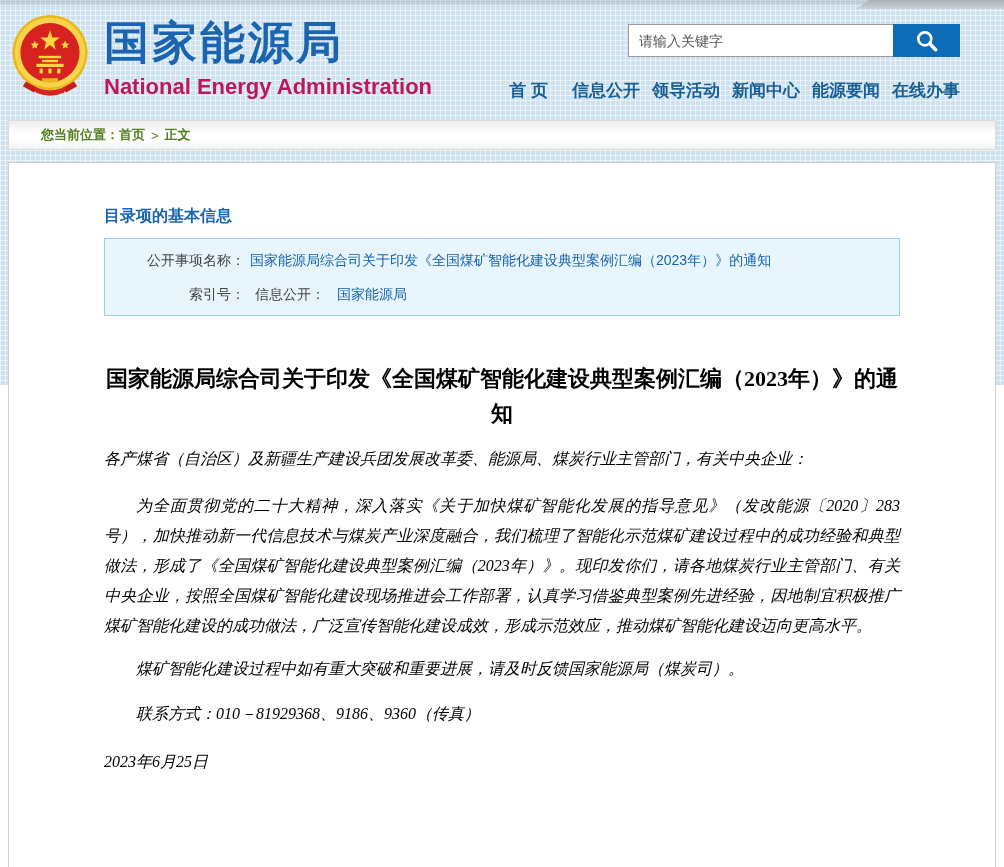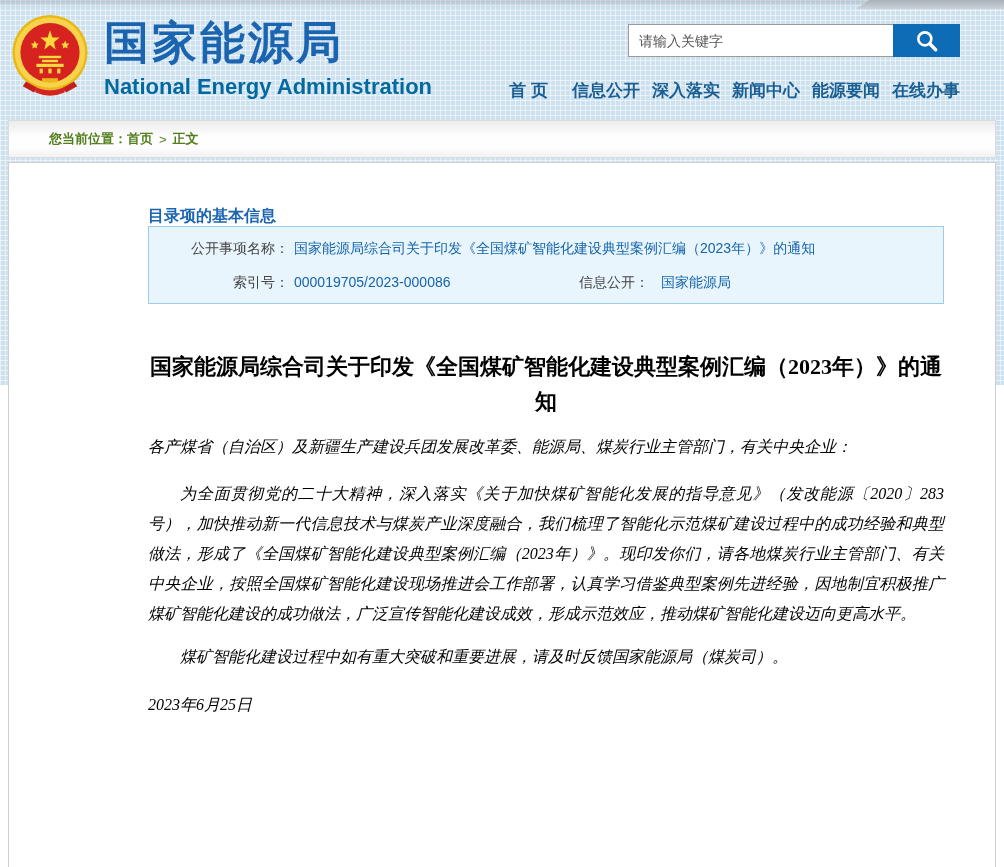--- a/index.html
+++ b/index.html
@@ -21,50 +21,50 @@
   .corner-strip { position:absolute; top:0; right:0; width:148px; height:9px;
     background:linear-gradient(180deg,#a9b0b6,#ccd3d8);
     clip-path:polygon(9% 0,100% 0,100% 100%,0 100%); }
 
   
   .header { position:absolute; top:0; left:0; width:1004px; height:112px; }
   .logo-link { position:absolute; left:10px; top:14px; display:flex; align-items:flex-start; text-decoration:none; cursor:pointer; }
   .emblem { width:80px; height:82px; display:block; }
   .site-titles { margin-left:14px; }
   .site-zh { font-size:45px; font-weight:bold; color:#1a64b0; letter-spacing:3px; line-height:58px; }
-  .site-en { font-size:22px; font-weight:bold; color:#0369a1; line-height:26px; margin-top:2px; }
+  .site-en { font-size:22px; font-weight:bold; color:#be185d; line-height:26px; margin-top:2px; }
 
   .searchbar { position:absolute; top:24px; left:628px; height:33px; display:flex; }
   .search-input { width:265px; height:33px; border:1px solid #9a9a9a; border-right:none;
     padding:0 10px; font-size:14px; color:#0c4a6e; outline:none; background:#fff; }
   .search-input::placeholder { color:#555; opacity:1; }
   .search-btn { width:67px; height:33px; background:#0d6cb5; border:none; cursor:pointer;
     display:flex; align-items:center; justify-content:center; }
 
   .nav { position:absolute; top:79px; right:44px; display:flex; align-items:center; }
   .nav a { text-decoration:none; color:#1a5f93; font-size:17px; font-weight:bold;
     margin-left:12px; white-space:nowrap; cursor:pointer;text-align:center; }
   .nav a:first-child { margin-left:0; margin-right:12px; }
 
   
-  .crumb-bar { position:absolute; top:120px; left:8px; width:988px; height:38px;
+  .crumb-bar { position:absolute; top:120px; left:8px; width:988px; height:30px;
     background:linear-gradient(180deg,#ececec 0%,#ffffff 45%,#fdfdfd 75%,#f2f2f2 100%);
-    border:1px solid #dcdcdc; display:flex; align-items:center; padding-left:40px;
+    border:1px solid #dcdcdc; display:flex; align-items:center; padding-left:32px;
     font-size:13px; font-weight:bold; color:#527e1e; }
   .crumb-bar a { color:#527e1e; text-decoration:none; cursor:pointer; }
   .crumb-sep { margin:0 6px; font-weight:normal; }
 
   
   .content { position:absolute; top:162px; left:8px; width:988px; height:705px;
-    background:#fff; border:1px solid #cfcfcf; border-bottom:none;padding-left:44px; }
+    background:#fff; border:1px solid #cfcfcf; border-bottom:none; }
   .inner { margin:0 95px; padding-top:43px; width:796px; }
 
   .section-heading { font-size:16px; font-weight:bold; color:#1a64b0; line-height:20px; }
 
-  .info-box { background:#e9f5fd; border:1px solid #9fcce9; padding:4px 0; }
+  .info-box { margin-top:12px; background:#e9f5fd; border:1px solid #9fcce9; padding:4px 0; }
   .info-row { display:flex; line-height:34px; font-size:14px; }
   .lbl { width:140px; text-align:right; color:#444; flex:0 0 auto; }
   .val { color:#1464ac; margin-left:5px; }
   .val-wide { flex:0 0 275px; }
 
   .article { font-family:"Liberation Serif","DejaVu Serif",serif; color:#000; }
   .art-title { margin-top:45px; font-size:22px; font-weight:bold; line-height:35px; text-align:center; }
   .article p { font-size:16px; line-height:30px; text-align:justify;font-style:italic; }
   .p-first { margin-top:13px; }
   .p-indent { text-indent:2em; }
@@ -113,21 +113,21 @@
         <svg width="26" height="26" viewBox="0 0 24 24">
           <circle cx="10" cy="10" r="6" fill="none" stroke="#ffffff" stroke-width="2.4"></circle>
           <line x1="14.8" y1="14.8" x2="20" y2="20" stroke="#ffffff" stroke-width="3.2" stroke-linecap="round"></line>
         </svg>
       </button>
     </div>
 
     <nav class="nav">
       <a>首 页</a>
       <a>信息公开</a>
-      <a>深入落实</a>
+      <a>领导活动</a>
       <a>新闻中心</a>
       <a>能源要闻</a>
       <a>在线办事</a>
     </nav>
   </div>
 
   <div class="crumb-bar">
     <span>您当前位置：</span>
     <a>首页</a>
     <span class="crumb-sep">&gt;</span>
@@ -139,29 +139,29 @@
 
       <div class="section-heading">目录项的基本信息</div>
 
       <div class="info-box">
         <div class="info-row">
           <span class="lbl">公开事项名称：</span>
           <span class="val">国家能源局综合司关于印发《全国煤矿智能化建设典型案例汇编（2023年）》的通知</span>
         </div>
         <div class="info-row">
           <span class="lbl">索引号：</span>
-          <span class="val val-wide">000019705/2023-000086</span>
           <span class="lbl" style="width:80px">信息公开：</span>
           <span class="val" style="margin-left:12px">国家能源局</span>
         </div>
       </div>
 
       <div class="article">
         <div class="art-title">国家能源局综合司关于印发《全国煤矿智能化建设典型案例汇编（2023年）》的通知</div>
         <p class="p-first">各产煤省（自治区）及新疆生产建设兵团发展改革委、能源局、煤炭行业主管部门，有关中央企业：</p>
         <p class="p2 p-indent">为全面贯彻党的二十大精神，深入落实《关于加快煤矿智能化发展的指导意见》（发改能源〔2020〕283号），加快推动新一代信息技术与煤炭产业深度融合，我们梳理了智能化示范煤矿建设过程中的成功经验和典型做法，形成了《全国煤矿智能化建设典型案例汇编（2023年）》。现印发你们，请各地煤炭行业主管部门、有关中央企业，按照全国煤矿智能化建设现场推进会工作部署，认真学习借鉴典型案例先进经验，因地制宜积极推广煤矿智能化建设的成功做法，广泛宣传智能化建设成效，形成示范效应，推动煤矿智能化建设迈向更高水平。</p>
         <p class="p3 p-indent">煤矿智能化建设过程中如有重大突破和重要进展，请及时反馈国家能源局（煤炭司）。</p>
+        <p class="p4 p-indent">联系方式：010－81929368、9186、9360（传真）</p>
         <p class="date">2023年6月25日</p>
       </div>
 
     </div>
   </div>
 </div>
 
 </body></html>

